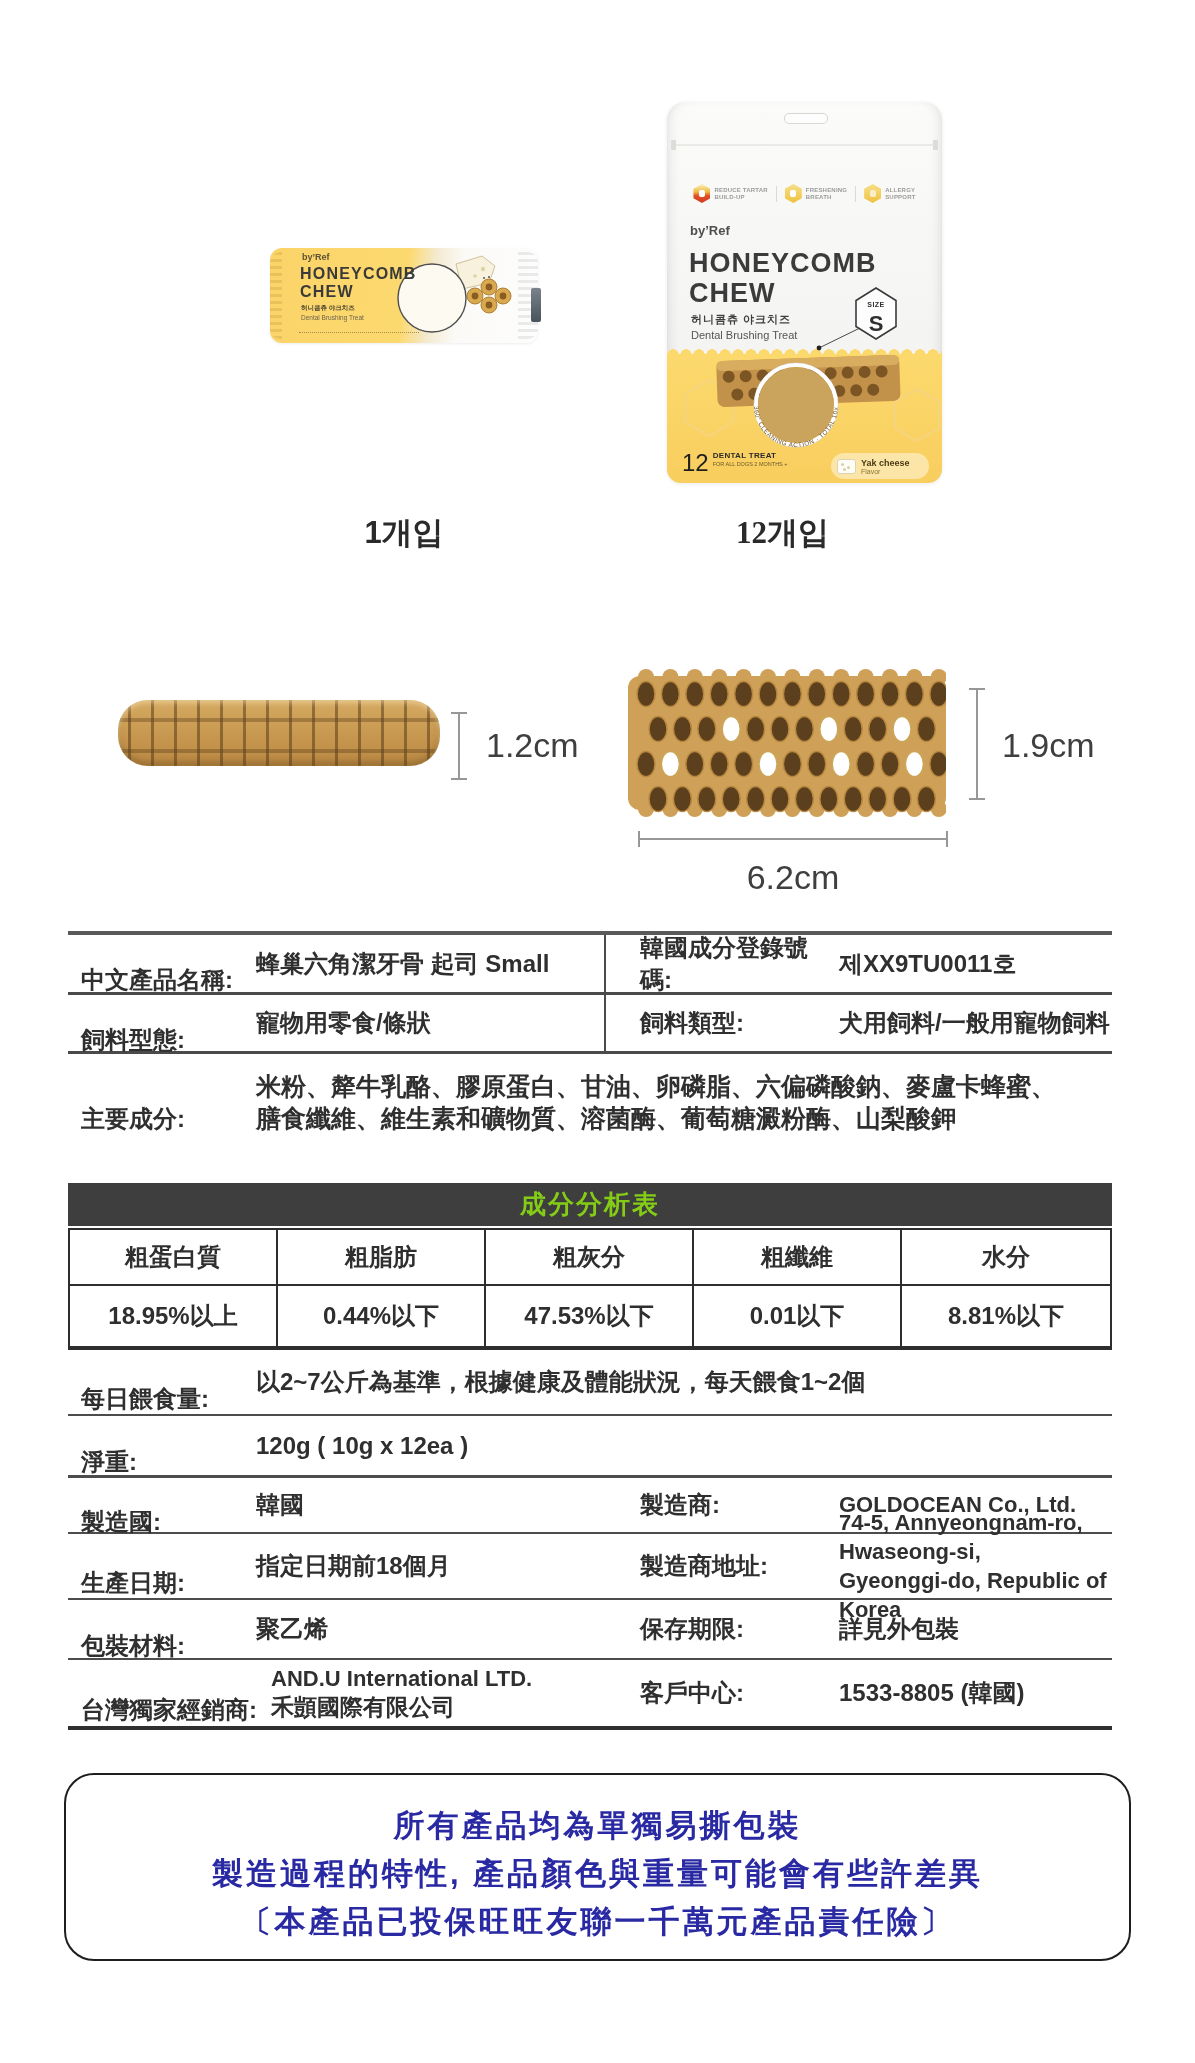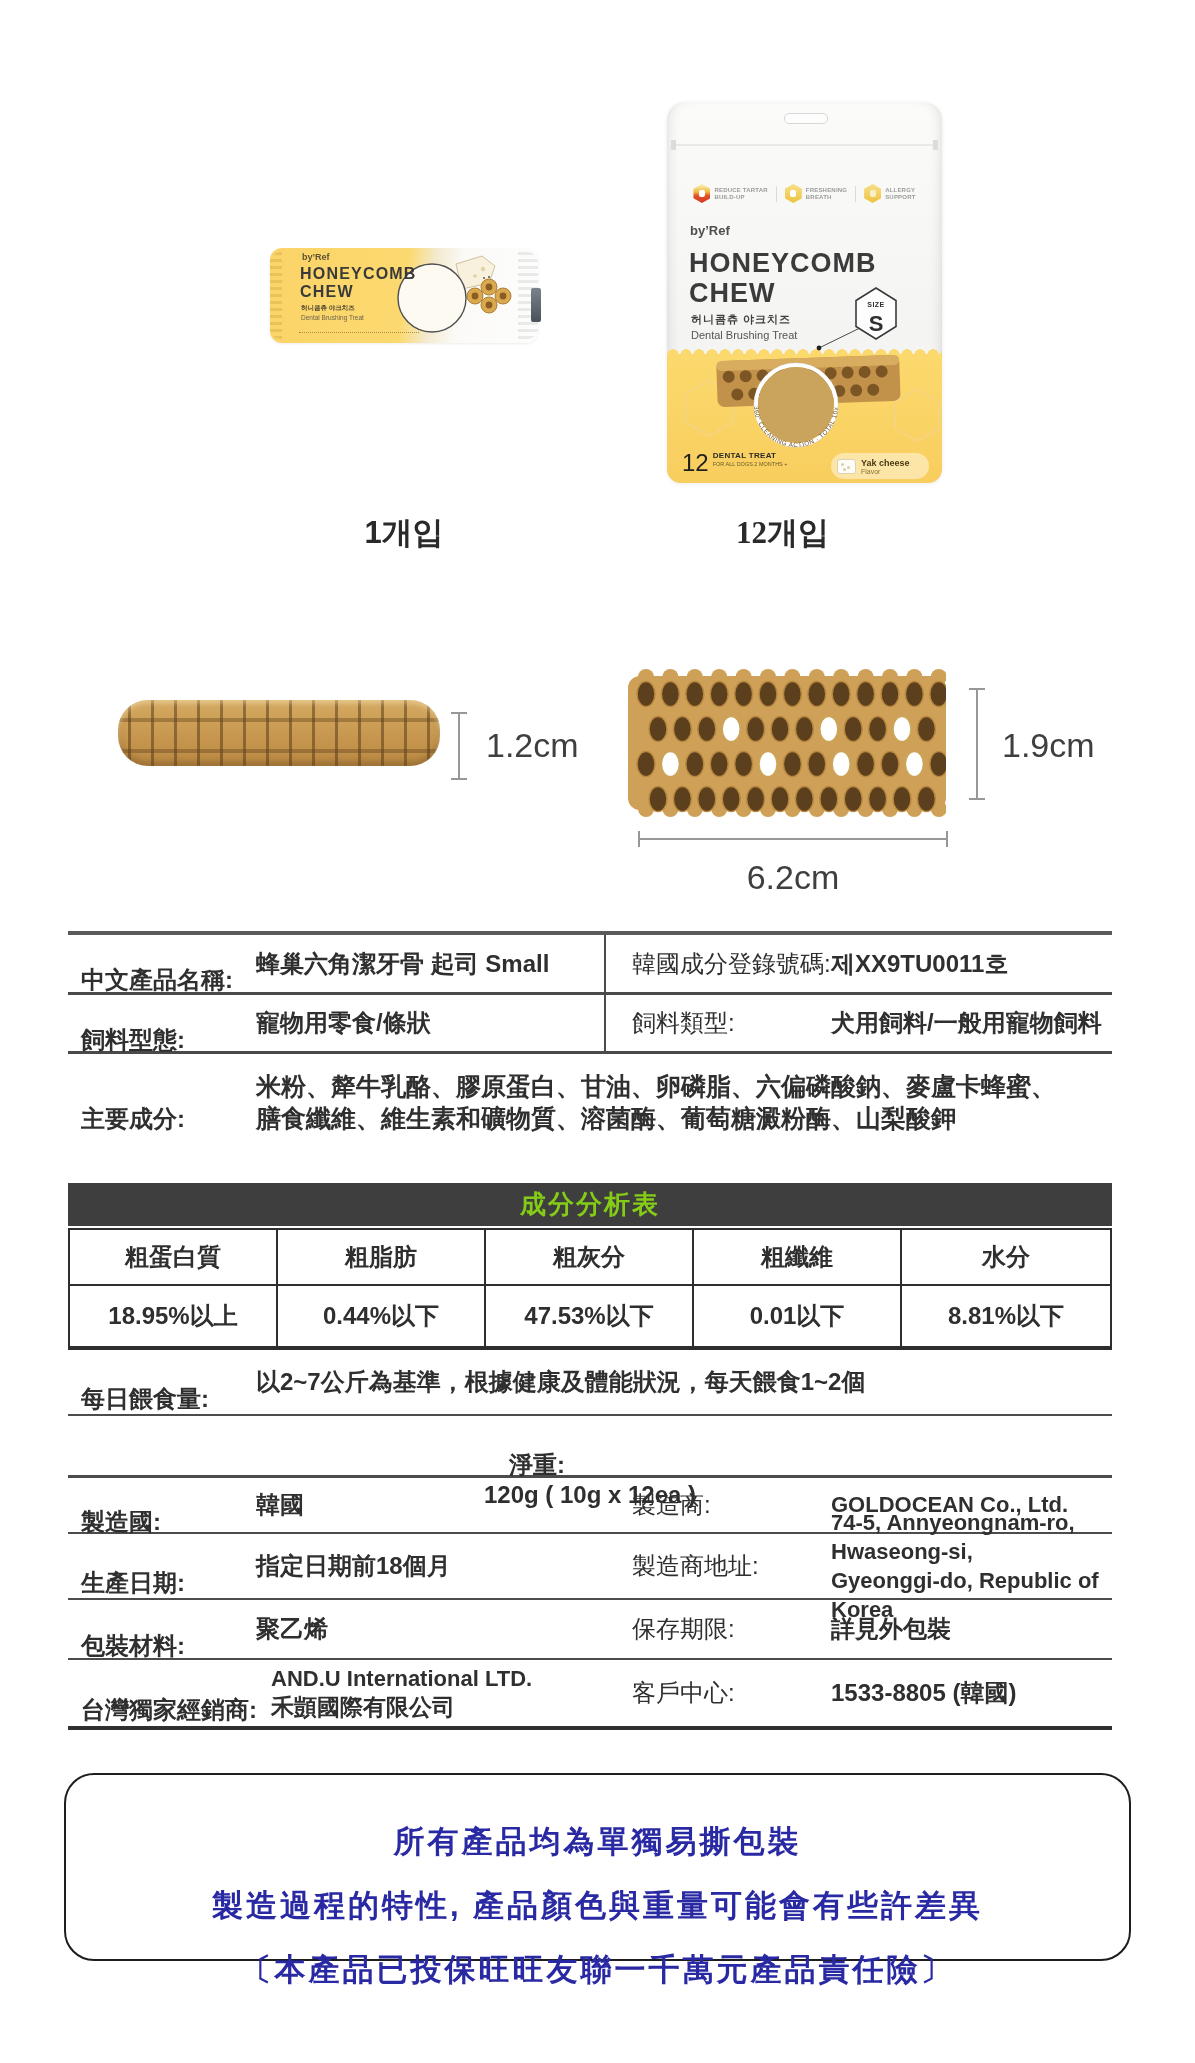--- a/index.html
+++ b/index.html
@@ -79,45 +79,45 @@
   
   .spec{left:68px;top:931px;width:1044px;border-top:4px solid #5a5a5a;}
   .srow{position:relative;display:flex;align-items:center;}
   .srow1{height:57px;border-bottom:3px solid #4a4a4a;}
   .srow2{height:56px;border-bottom:3px solid #4a4a4a;}
   .vdiv{position:absolute;left:536px;top:0;bottom:0;width:2px;background:#4a4a4a;}
   .lbl{flex:none;width:175px;padding-left:13px;font-size:24px;font-weight:700;box-sizing:content-box;margin-top:33px;}
   .val{font-size:24px;font-weight:700;}
   .pair-l{display:flex;align-items:center;width:536px;flex:none;}
   .pair-r{display:flex;align-items:center;flex:1;}
-  .lbl2{flex:none;width:199px;padding-left:28px;font-size:24px;font-weight:400;}
+  .lbl2{flex:none;width:199px;padding-left:36px;font-size:24px;font-weight:700;}
   .ingr{display:flex;padding-top:16px;padding-bottom:14px;}
   .ingr .lines{font-size:25px;line-height:32px;font-weight:700;}
 
   
   .analysis{left:68px;top:1183px;width:1044px;}
   .abar{height:43px;background:#3e3e3e;display:flex;align-items:center;justify-content:center;
         font-size:26px;font-weight:700;letter-spacing:2px;color:#84cc16;}
   .atable{margin-top:2px;border:2px solid #2e2e2e;border-bottom-width:4px;}
   .arow{display:grid;grid-template-columns:repeat(5,1fr);}
   .acell{height:54px;display:flex;align-items:center;justify-content:center;
         border-right:2px solid #2e2e2e;font-size:24px;font-weight:700;}
   .acell:last-child{border-right:none;}
   .arow.head .acell{border-bottom:2px solid #2e2e2e;}
   .arow.vals .acell{height:60px;font-weight:600;}
   .drow{position:relative;display:flex;align-items:center;border-bottom:2px solid #4c4c4c;}
-  .d1{height:64px;} .d2{height:59px;border-bottom-width:3px;flex-direction:column;} .d3{height:54px;}
+  .d1{height:64px;} .d2{height:59px;border-bottom-width:3px;} .d3{height:54px;}
   .d4{height:64px;} .d5{height:58px;} .d6{height:66px;border-bottom:4px solid #303030;}
   .val-en{font-size:22px;font-weight:600;}
   .two-line{line-height:29px;}
 
   
   .notice{left:64px;top:1773px;width:1067px;height:188px;border:2.5px solid #1e1e1e;border-radius:30px;
         box-sizing:border-box;text-align:center;padding-top:27px;}
-  .notice p{margin:16px;height:48px;line-height:48px;font-size:31px;font-weight:700;letter-spacing:3px;}
+  .notice p{margin:0;height:48px;line-height:48px;font-size:31px;font-weight:700;letter-spacing:3px;}
 
   .sizelbl{font-size:7px;font-weight:700;fill:#2f2f2f;text-anchor:middle;letter-spacing:.5px;}
   .sizeval{font-size:22px;font-weight:700;fill:#2f2f2f;text-anchor:middle;}
 </style>
 </head>
 <body>
 
 <div class="page">
 
   <div class="abs stick">

